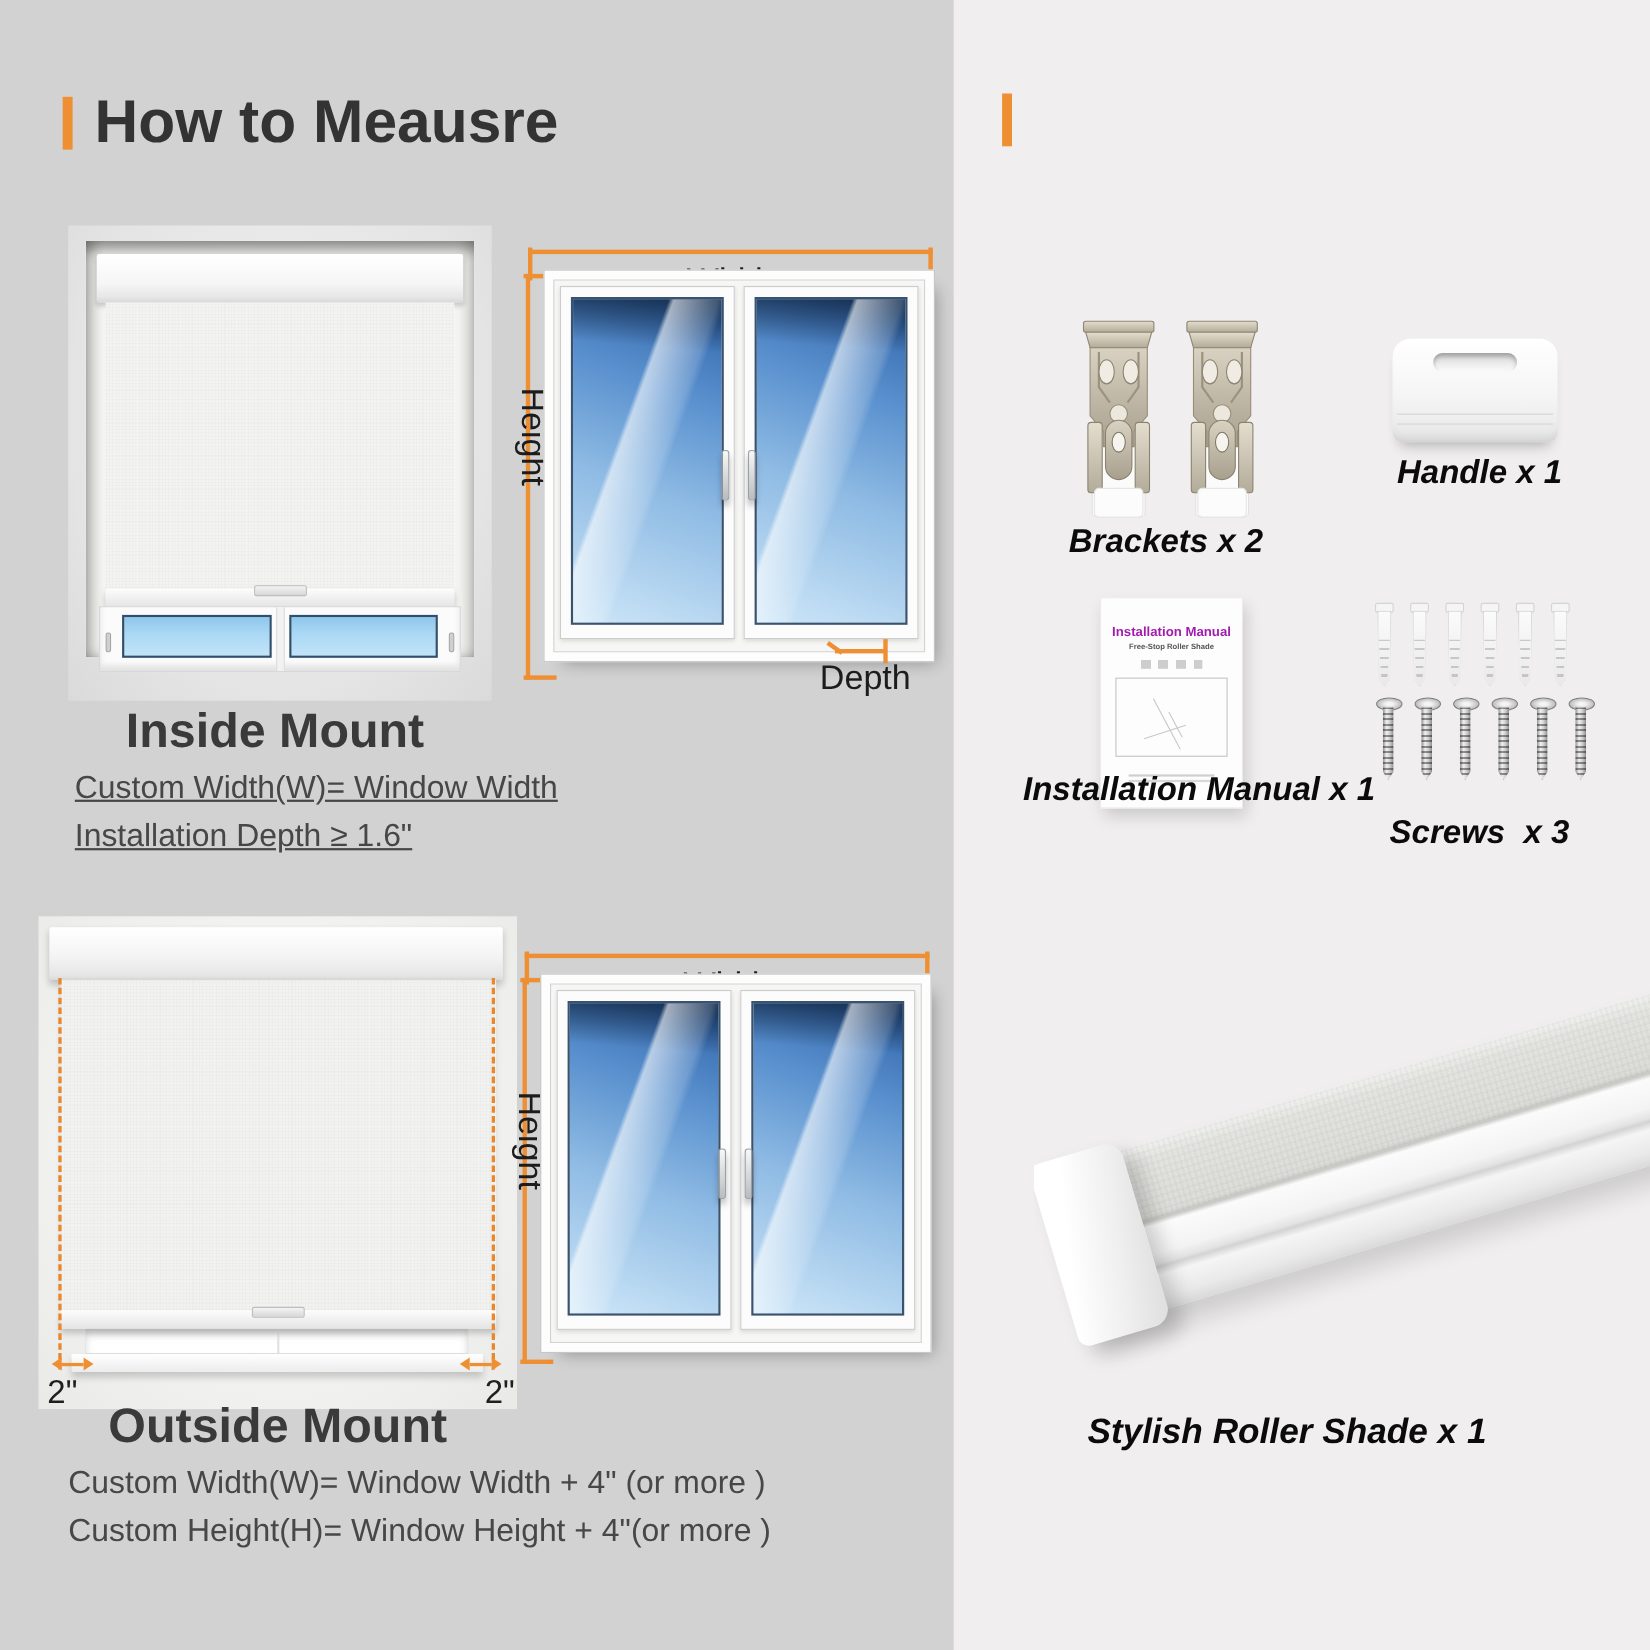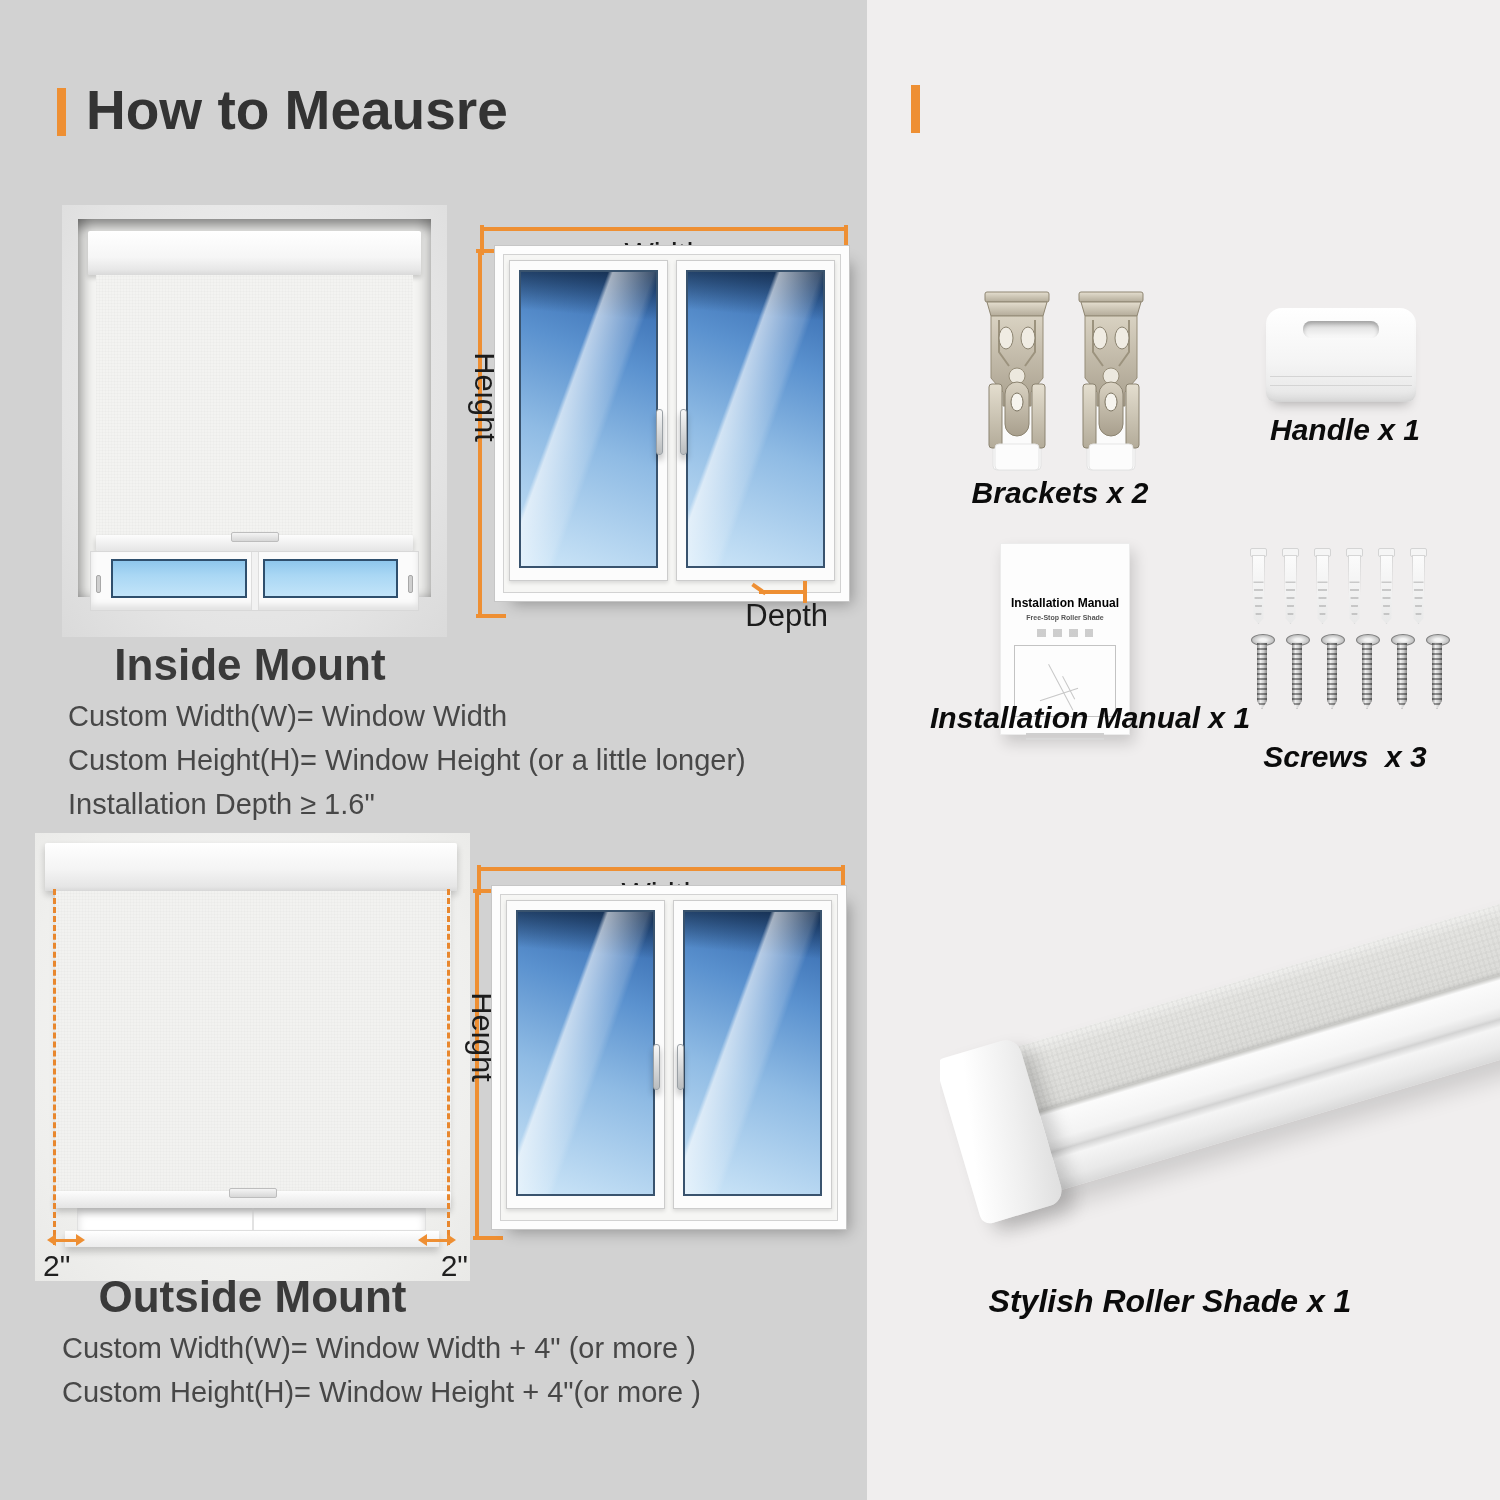--- a/index.html
+++ b/index.html
@@ -110,21 +110,21 @@
     background:linear-gradient(180deg,#ffffff 0%,#f5f5f5 55%,#e6e6e6 100%);
     border-radius:16px 16px 9px 9px;
     box-shadow:0 9px 12px -7px rgba(0,0,0,.28),inset 0 -10px 12px -9px rgba(0,0,0,.14);}
   .handle-slot{position:absolute;left:50%;top:13px;transform:translateX(-50%);width:76px;height:17px;border-radius:8px;
     background:linear-gradient(#d6d6d6,#fbfbfb);box-shadow:inset 0 3px 4px rgba(0,0,0,.25);}
   .handle-item::after{content:"";position:absolute;left:4px;right:4px;bottom:16px;height:8px;
     border-top:1px solid #d4d4d4;border-bottom:1px solid #d4d4d4;}
 
   .manual{position:absolute;left:1000px;top:543px;width:130px;height:192px;background:#fdfdfd;
     border:1px solid #ececec;box-shadow:4px 8px 14px rgba(0,0,0,.16);}
-  .man-title{margin-top:52px;text-align:center;font-size:12px;font-weight:700;color:#000000;}
+  .man-title{margin-top:23px;text-align:center;font-size:12px;font-weight:700;color:#a21caf;}
   .man-sub{margin-top:4px;text-align:center;font-size:7px;font-weight:700;color:#555;}
   .man-icons{width:56px;height:8px;margin:8px auto 0;
     background:repeating-linear-gradient(90deg,#b9b9b9 0 9px,transparent 9px 16px);opacity:.7;}
   .man-box{position:relative;width:102px;height:72px;margin:8px auto 0;border:1px solid #c3c3c3;overflow:hidden;}
   .sk{position:absolute;background:#c7c7c7;}
   .sk1{width:52px;height:1px;left:34px;top:18px;transform:rotate(62deg);transform-origin:left top;}
   .sk2{width:40px;height:1px;left:24px;top:48px;transform:rotate(-18deg);}
   .sk3{width:26px;height:1px;left:48px;top:30px;transform:rotate(62deg);transform-origin:left top;}
   .man-foot{width:78px;height:2px;margin:16px auto 0;background:#cfcfcf;box-shadow:0 5px 0 #d8d8d8;}
 
@@ -210,23 +210,22 @@
         <div class="glass"></div>
       </div>
       <div class="handle-bar hb-l"></div>
       <div class="handle-bar hb-r"></div>
     </div>
     <div class="m-line-depth"></div>
     <div class="m-label-depth">Depth</div>
   </div>
 
   <div class="mount-head" style="left:40px;top:640px;width:420px;">Inside Mount</div>
-  <div class="mount-lines" style="left:68px;top:694px;">
+  <div class="mount-lines" style="left:68px;top:694px;text-decoration:underline;">
     <div>Custom Width(W)= Window Width</div>
-    <div>Custom Height(H)= Window Height (or a little longer)</div>
     <div>Installation Depth ≥ 1.6"</div>
   </div>
 
   <div class="fig photo-outside" style="left:35px;top:833px;width:435px;height:448px;">
     <div class="win-sliver"></div>
     <div class="sill"></div>
     <div class="cassette2"></div>
     <div class="fabric2"></div>
     <div class="bottom-bar2">
       <div class="pull"></div>

